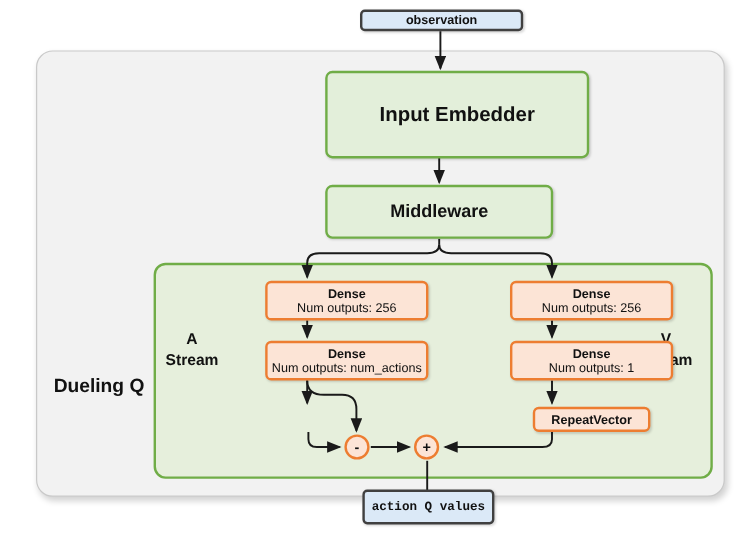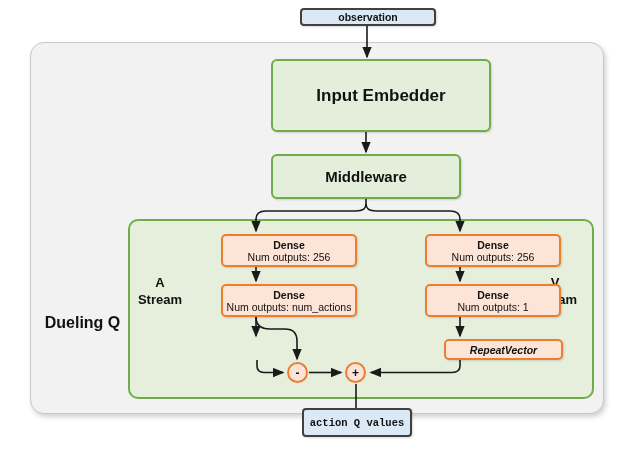--- a/index.html
+++ b/index.html
@@ -42,21 +42,21 @@
   .n-middleware{left:271px;top:154px;width:190px;height:45px;font-size:15px;align-items:center;}
   .node-orange{
     background:#fce4d6;border:2px solid #ed7d31;border-radius:5px;font-size:10.5px;margin-left:32px;
   }
   .node-orange .t{font-weight:bold;}
   .n-denseA1{left:189px;top:234px;width:136px;height:33px;}
   .n-denseA2{left:189px;top:284px;width:136px;height:33px;}
   .n-denseV1{left:393px;top:234px;width:136px;height:33px;}
   .n-denseV2{left:393px;top:284px;width:136px;height:33px;}
   .n-mean{left:229px;top:339px;width:56px;height:21px;font-weight:bold;}
-  .n-repeat{left:412px;top:339px;width:119px;height:21px;font-weight:bold;font-style:italic;}
+  .n-repeat{left:412px;top:339px;width:98px;height:21px;font-weight:bold;}
   .op{
     position:absolute;width:21px;height:21px;border-radius:50%;
     background:#fce4d6;border:2px solid #ed7d31;box-sizing:border-box;
     display:flex;align-items:center;justify-content:center;
     font-weight:bold;font-size:12px;z-index:4;line-height:1;
   }
   .op-sub{left:287px;top:362px;}
   .op-add{left:345px;top:362px;}
 </style>
 </head>

